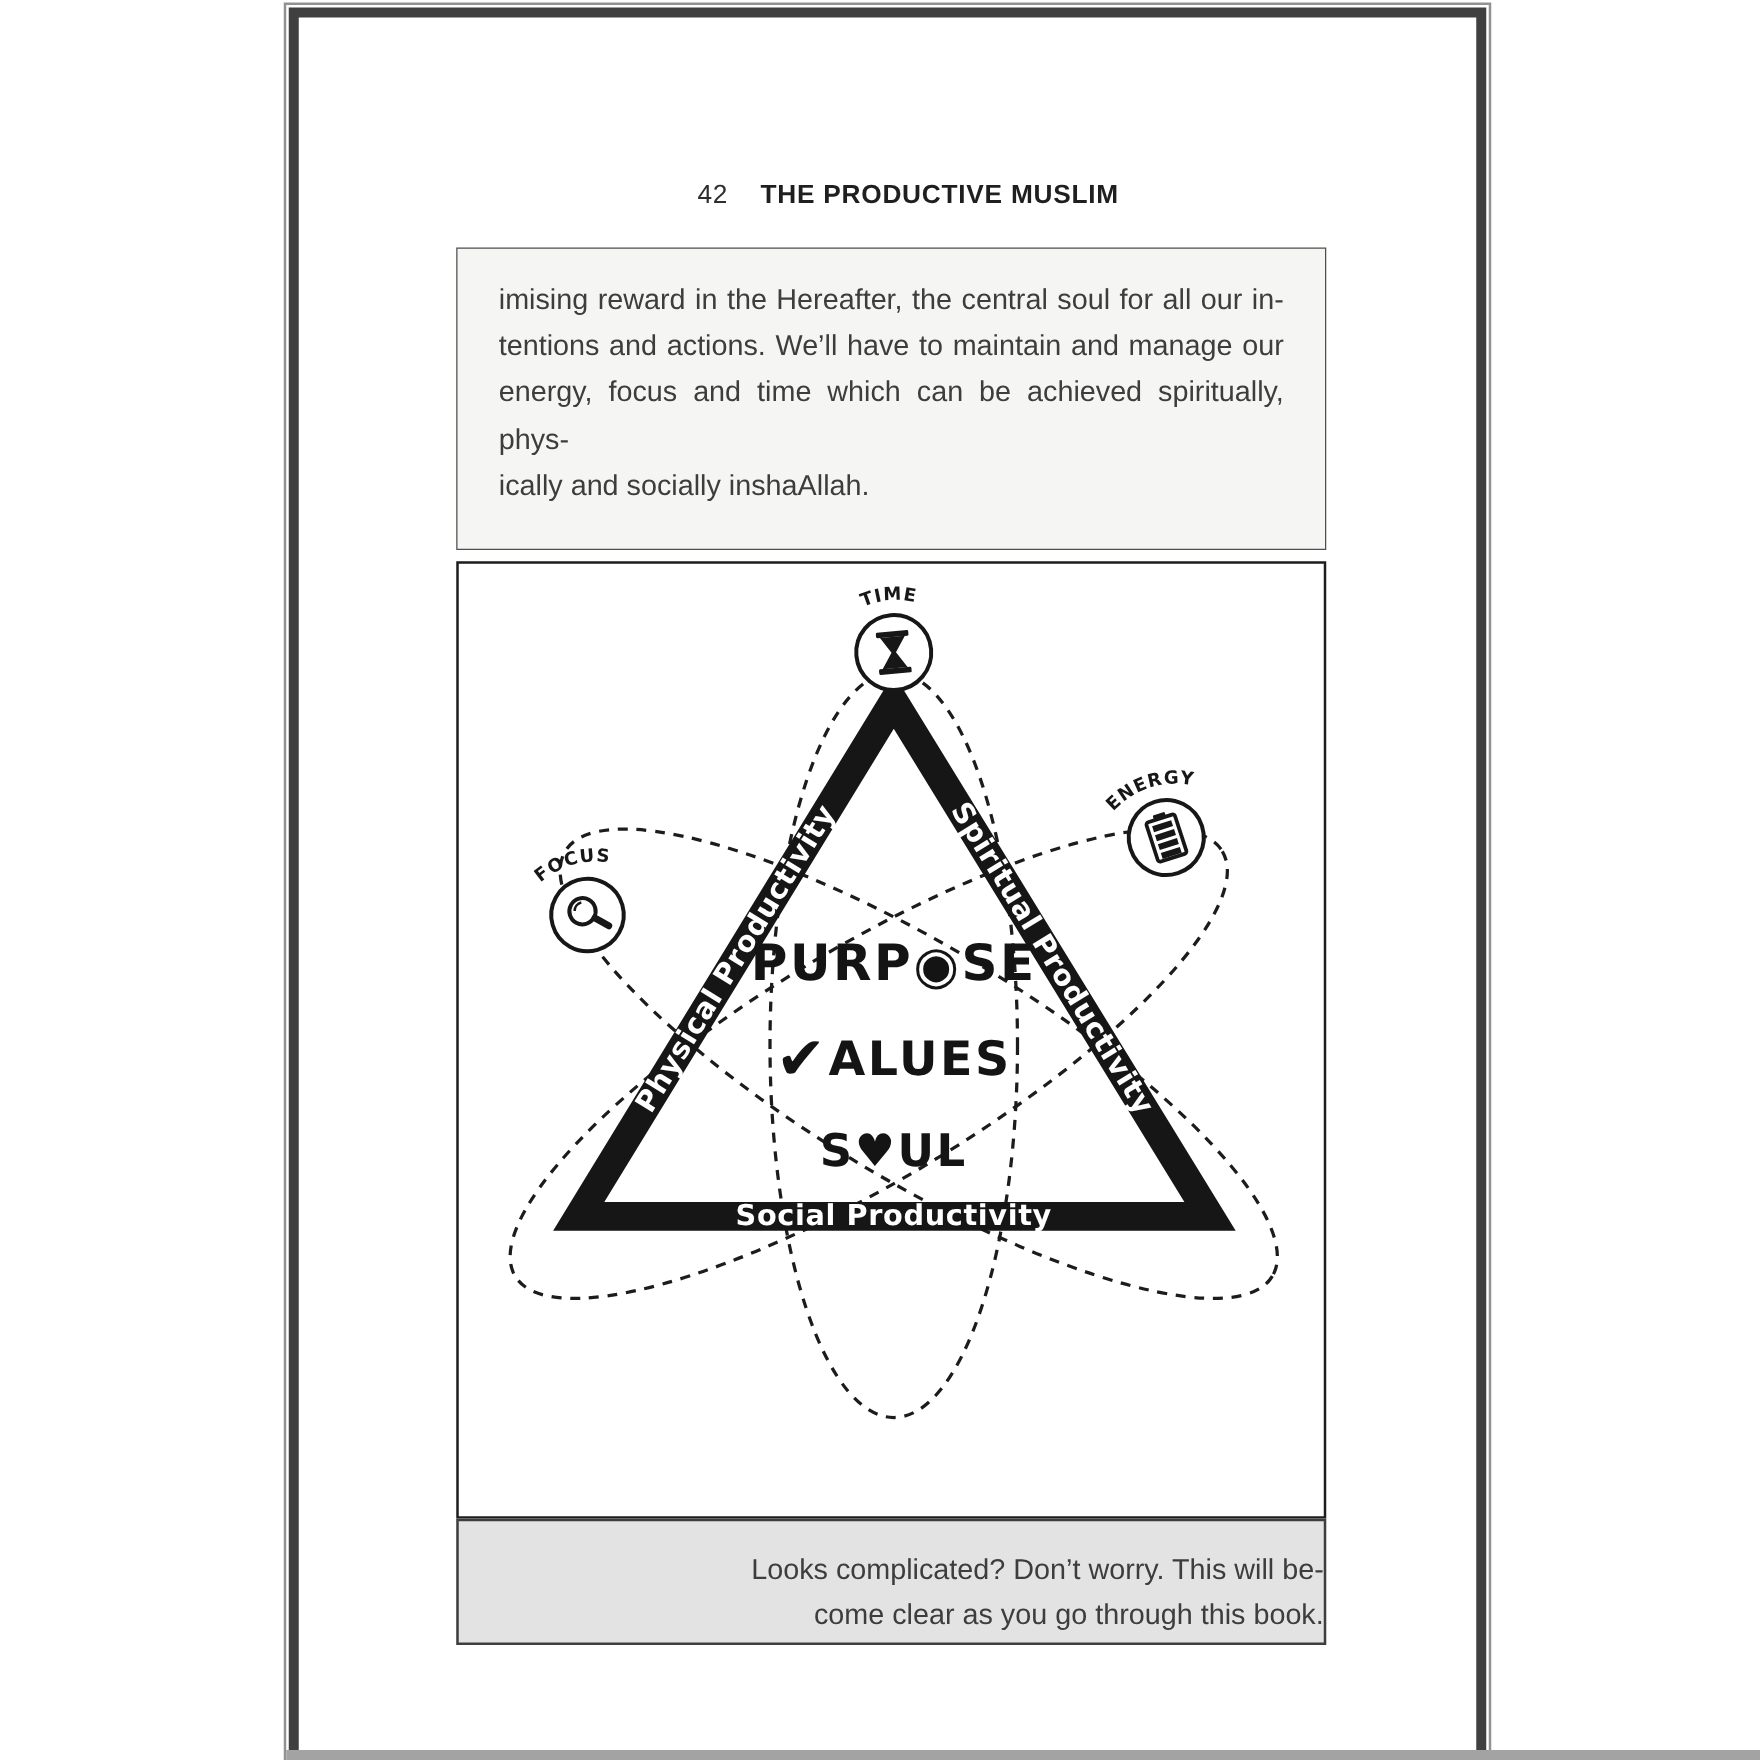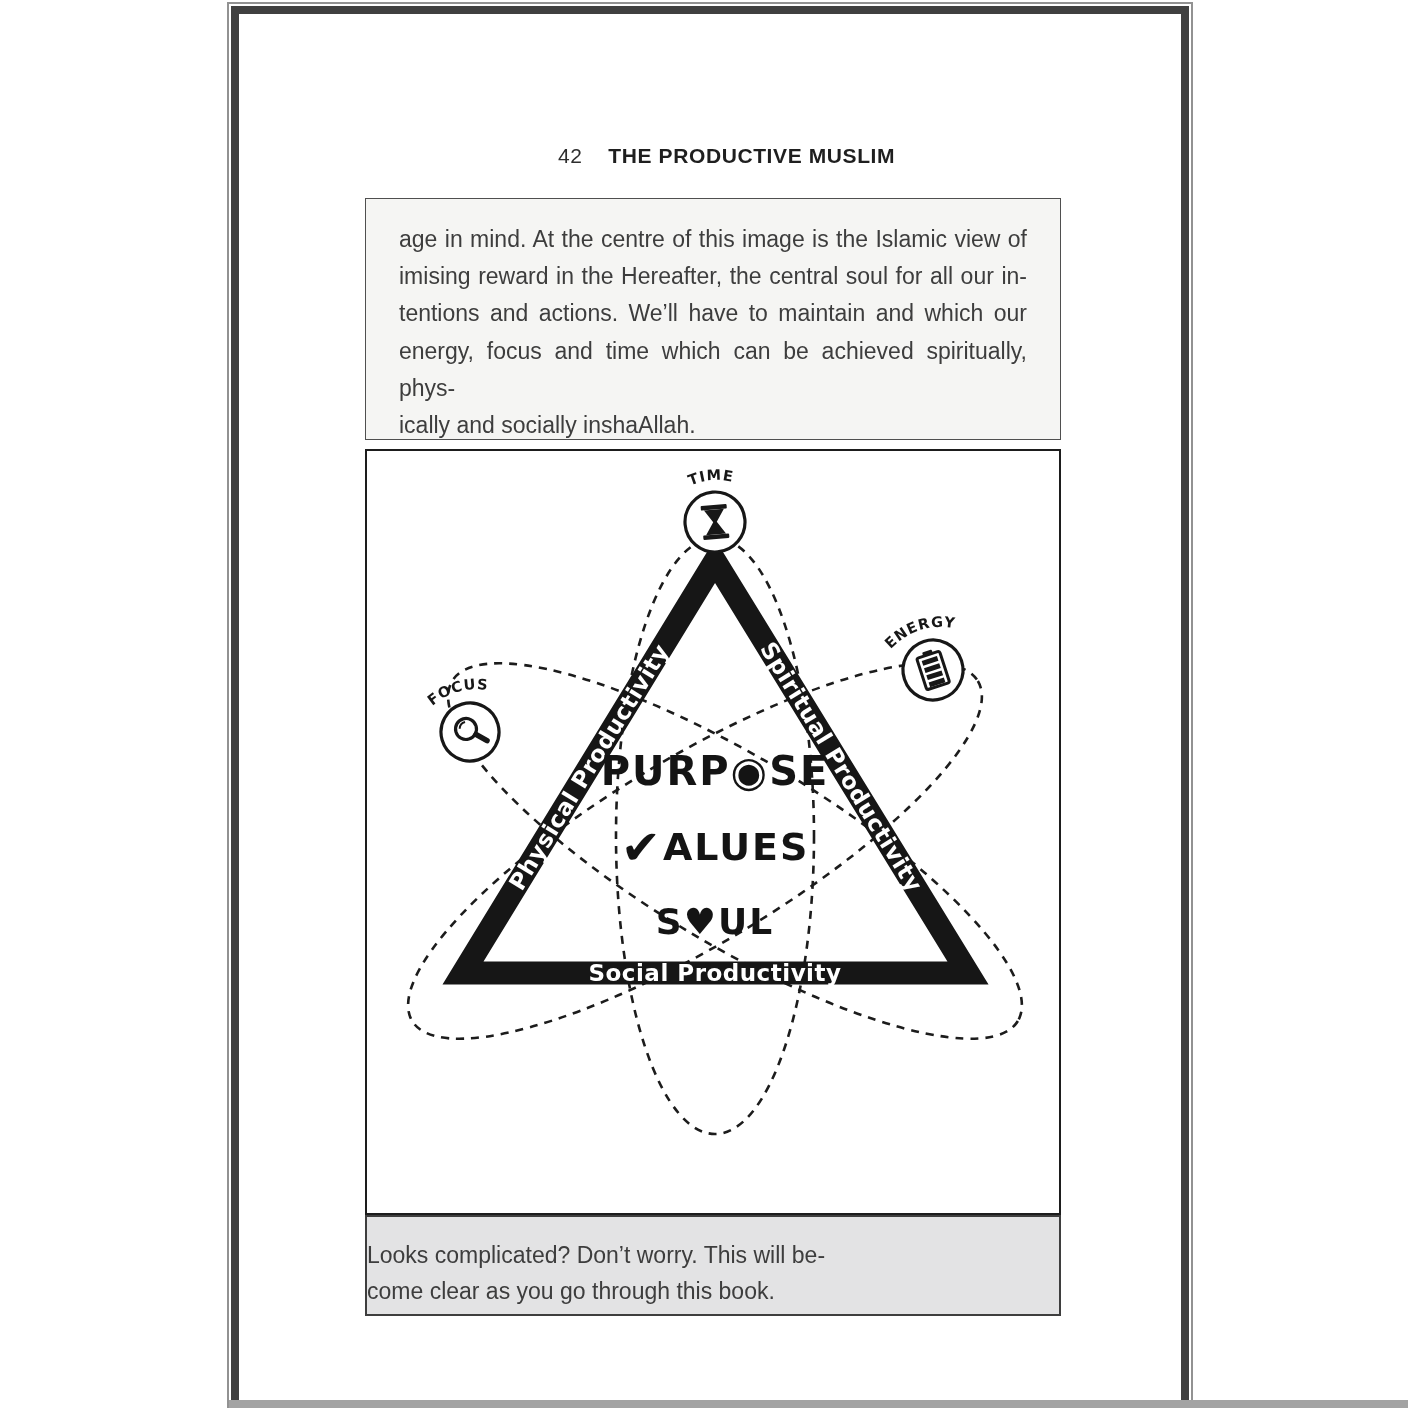--- a/index.html
+++ b/index.html
@@ -32,21 +32,21 @@
   .jline{text-align:justify;text-align-last:justify;white-space:normal;}
   .jline.last{text-align-last:left;}
   .figure-box{
     position:absolute;left:126px;top:435px;width:696px;height:766px;box-sizing:border-box;
     background:#ffffff;border:2px solid #1d1d1d;
   }
   .figure-box svg{display:block;width:100%;height:100%;}
   .caption-box{
     position:absolute;left:126px;top:1201px;width:696px;height:101px;box-sizing:border-box;
     background:#e3e3e4;border:2px solid #3e3e3e;
-    color:#3d3d3d;font-size:23px;line-height:36px;text-align:left;
+    color:#3d3d3d;font-size:23px;line-height:36px;text-align:right;
     padding-top:20px;
   }
   
   .orbit{fill:none;stroke:#1c1c1c;stroke-width:2.6;stroke-dasharray:8 7;}
   .tri{fill:none;stroke:#161616;stroke-width:23;stroke-linejoin:miter;stroke-miterlimit:9;}
   .side-label{
     fill:#ffffff;font-family:"DejaVu Sans",sans-serif;font-weight:700;font-size:23px;letter-spacing:.5px;
   }
   .vertex-circle{fill:#ffffff;stroke:#171717;stroke-width:3.2;}
   .vertex-label{fill:#171717;font-family:"DejaVu Sans",sans-serif;font-weight:700;font-size:14.5px;letter-spacing:1px;}
@@ -61,23 +61,22 @@
   <div class="page-separator"></div>
 
   <div class="page">
 
     <div class="header">
       <span class="page-number">42</span>
       <span class="book-title">THE PRODUCTIVE MUSLIM</span>
     </div>
 
     <div class="intro-box">
-      <div class="jline">age in mind. At the centre of this image is the Islamic view of</div>
       <div class="jline">imising reward in the Hereafter, the central soul for all our in-</div>
-      <div class="jline">tentions and actions. We’ll have to maintain and which our</div>
+      <div class="jline">tentions and actions. We’ll have to maintain and manage our</div>
       <div class="jline">energy, focus and time which can be achieved spiritually, phys-</div>
       <div class="jline last">ically and socially inshaAllah.</div>
     </div>
 
     <div class="figure-box">
       <svg viewBox="0 0 692 762">
 
         <ellipse class="orbit" cx="368" cy="400" rx="330" ry="93" transform="rotate(31 368 400)"></ellipse>
         <ellipse class="orbit" cx="328" cy="400" rx="330" ry="93" transform="rotate(-31 328 400)"></ellipse>
         <ellipse class="orbit" cx="348" cy="385" rx="99" ry="298"></ellipse>

